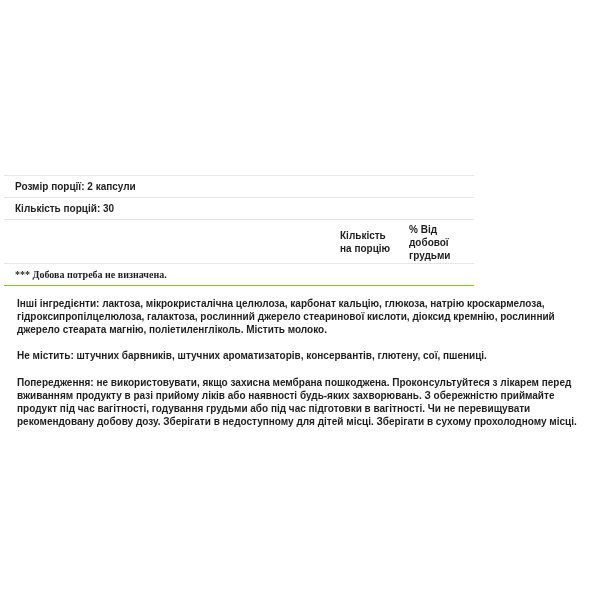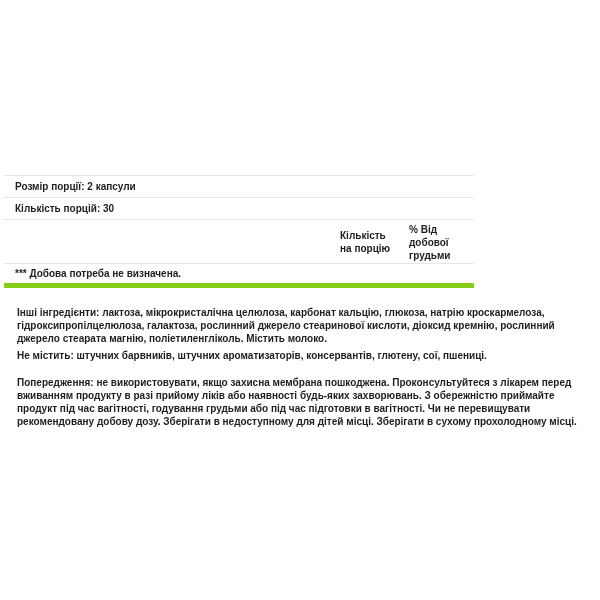--- a/index.html
+++ b/index.html
@@ -16,34 +16,34 @@
     width: 470px;
     border-collapse: collapse;
     margin-left: 0;
   }
   table.facts td {
     border-top: 1px solid #e6e6e6;
     padding: 0 0 0 11px;
     vertical-align: middle;
     line-height: 13px;
   }
-  table.facts tr.last td { border-bottom: 5px solid #84cc16; }
+  table.facts tr.last td { border-bottom: 1px solid #84cc16; font-family: Liberation Serif, serif; }
   tr.r22 td { height: 22px; }
   tr.hdr td { height: 44px; padding-top: 1px; }
   td.c1 { width: 325px; }
   td.c2 { width: 69px; }
   td.c3 { width: 76px; }
   .para {
     margin-left: 11px;
     width: 575px;
     line-height: 13px;
     font-size: 10px;
   }
-  .p1 { margin-top: 16px; }
-  .p2 { }
+  .p1 { margin-top: 9px; }
+  .p2 { margin-top: 9px; }
   .p3 { margin-top: 10px; }
 </style>
 </head>
 <body>
 
 <div class="wrap">
   <table class="facts">
     <tbody>
         <tr class="r22">
       <td colspan="3">Розмір порції: 2 капсули</td>

